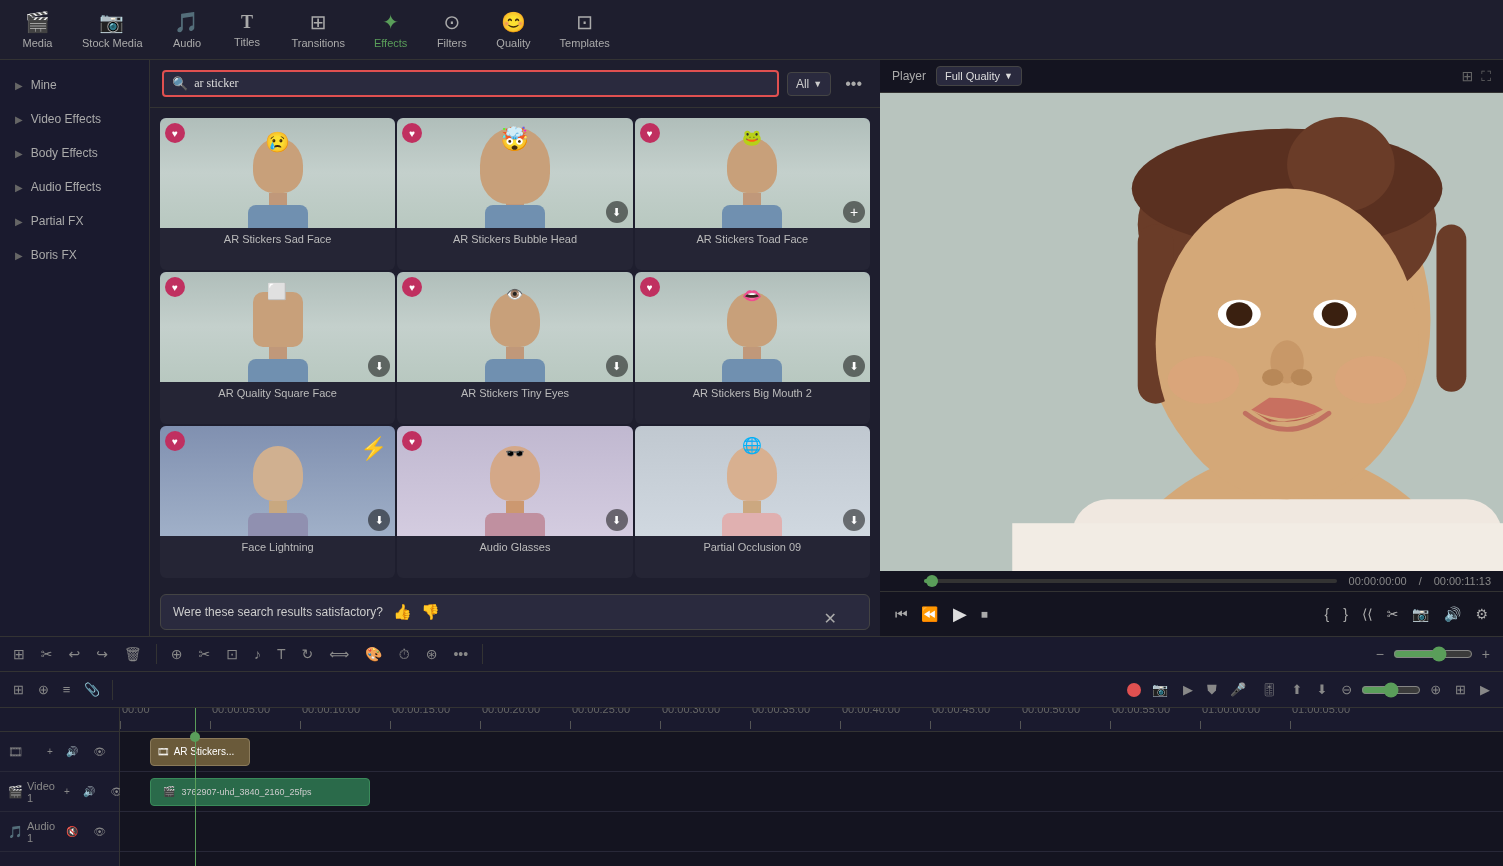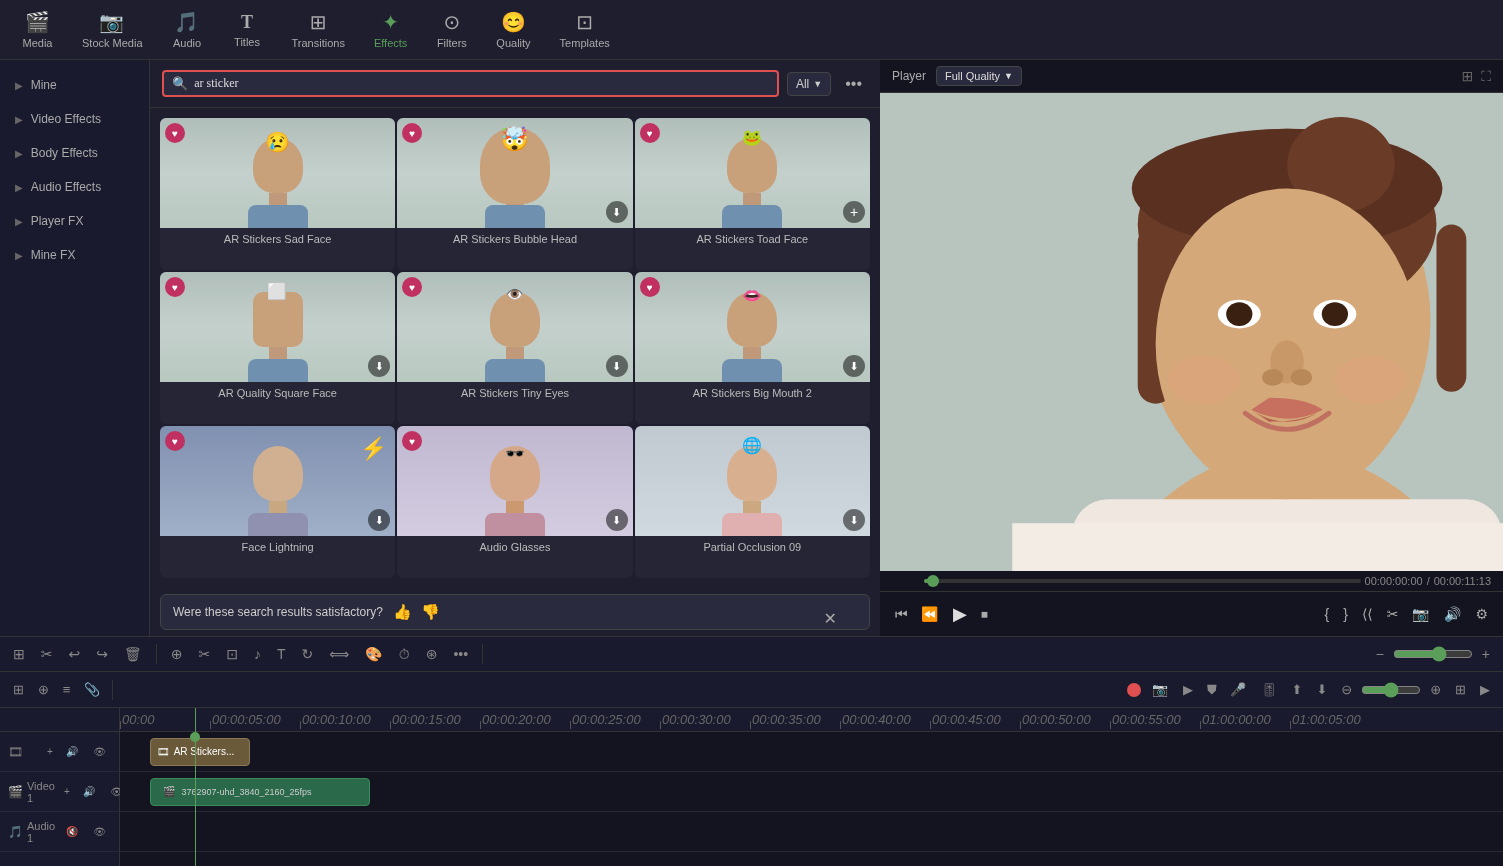--- a/index.html
+++ b/index.html
@@ -263,21 +263,21 @@
       display: flex;
       align-items: center;
       padding: 8px 12px;
       gap: 8px;
       border-top: 1px solid #333;
     }
     .progress-bar-wrap {
       display: flex;
       align-items: center;
       padding: 4px 12px;
-      gap: 4px;
+      gap: 12px;
       margin-left: 32px;
     }
     .progress-track {
       flex: 1;
       height: 4px;
       background: #333;
       border-radius: 2px;
       position: relative;
     }
     .progress-fill {
@@ -433,26 +433,25 @@
     .ruler-mark::before {
       content: '';
       position: absolute;
       bottom: 0;
       left: 0;
       width: 1px;
       height: 8px;
       background: #555;
     }
     .ruler-mark-label {
-      font-size: 13px;
+      font-size: 11px;
       color: #666;
       position: absolute;
-      bottom: 2px;
+      bottom: 14px;
       left: 2px;
-      font-style: italic;
     }
     .playhead-line {
       position: absolute;
       top: 0;
       left: 75px;
       width: 1px;
       height: 100%;
       background: #5a9e5a;
       z-index: 10;
       pointer-events: none;
@@ -640,25 +639,25 @@
       <div class="sidebar-item">
         <span class="chevron">▶</span>
         <span>Body Effects</span>
       </div>
       <div class="sidebar-item">
         <span class="chevron">▶</span>
         <span>Audio Effects</span>
       </div>
       <div class="sidebar-item">
         <span class="chevron">▶</span>
-        <span>Player FX</span>
+        <span>Partial FX</span>
       </div>
       <div class="sidebar-item">
         <span class="chevron">▶</span>
-        <span>Mine FX</span>
+        <span>Boris FX</span>
       </div>
     </div>
 
     <div class="effects-panel">
 
       <div class="search-bar">
         <div class="search-input-wrap">
           <span style="color:#888;font-size:13px;">🔍</span>
           <input type="text" value="ar sticker" placeholder="ar sticker" style="color: rgb(221, 221, 221); font-family: Liberation Serif, serif;">
         </div>

